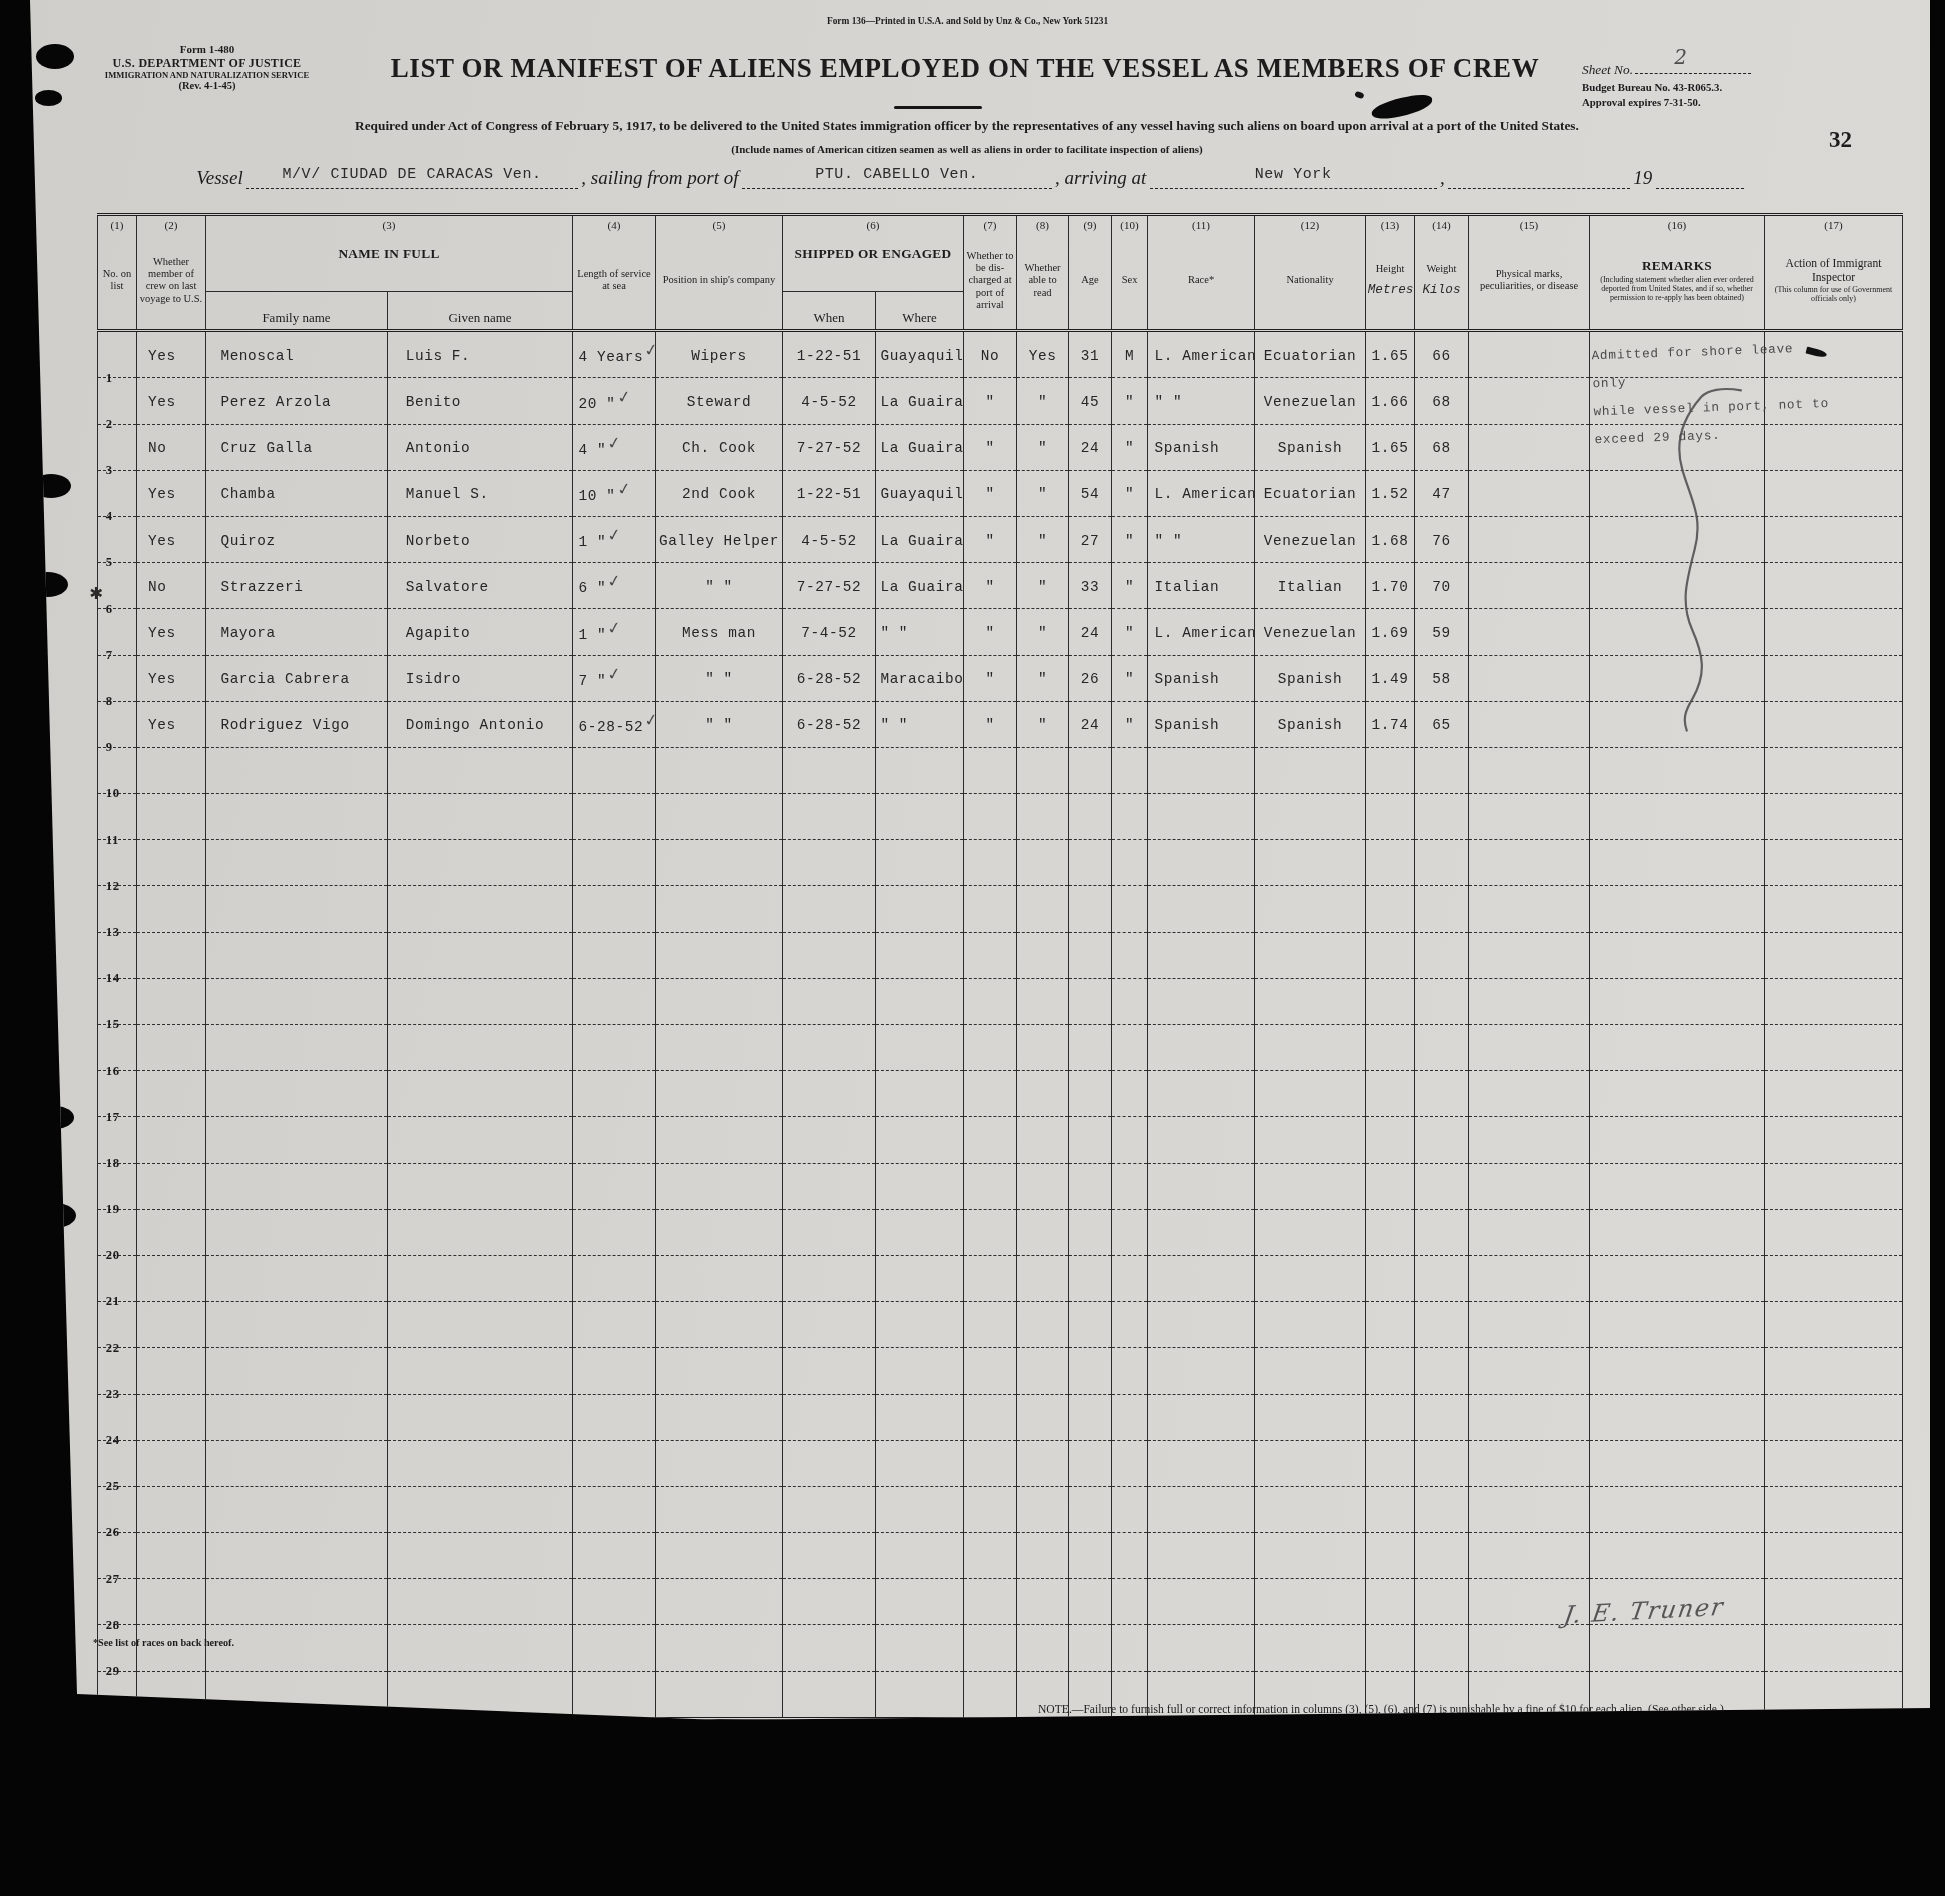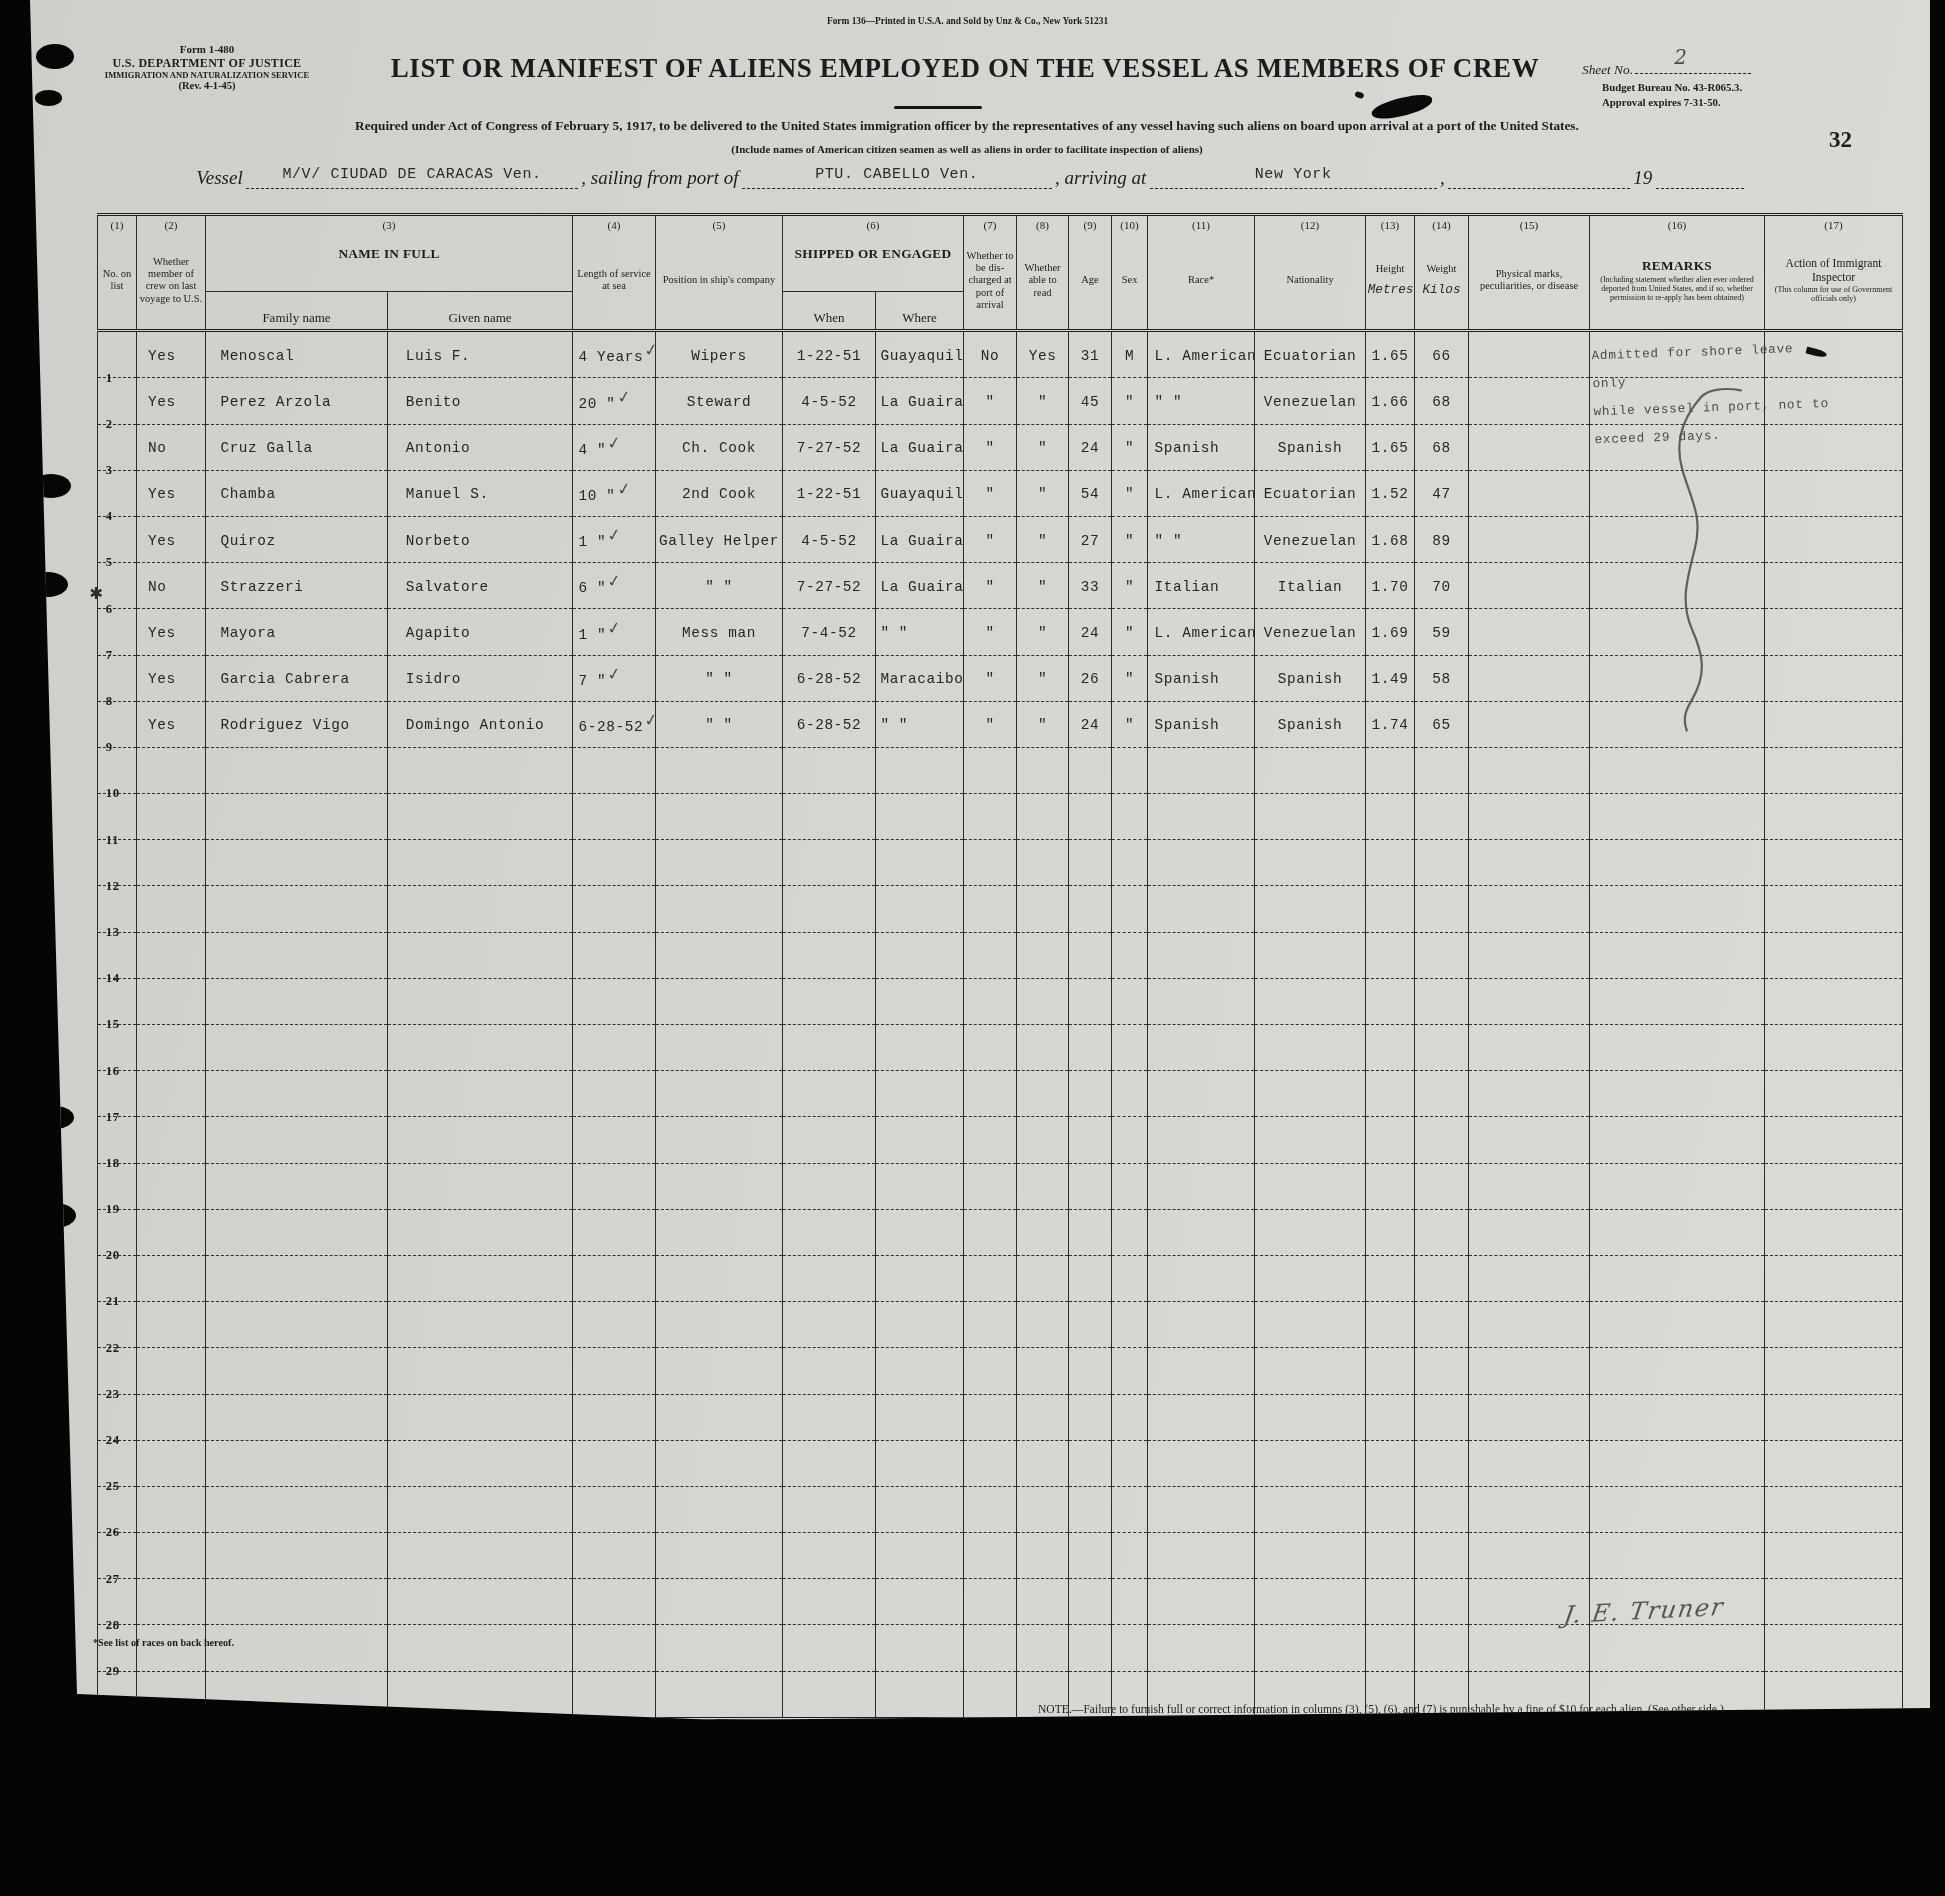--- a/index.html
+++ b/index.html
@@ -16,21 +16,21 @@
   .dept .d4{font-size:10.5px;font-weight:bold;}
   .printer{position:absolute;left:608px;top:15.5px;width:719px;text-align:center;font-size:9.4px;font-weight:bold;}
   .title{position:absolute;left:310px;top:53px;width:1310px;text-align:center;font-size:27px;font-weight:bold;letter-spacing:0.6px;}
   .title-ul{position:absolute;left:894px;top:106px;width:88px;height:3.3px;background:#161616;border-radius:1.7px;}
   .req{position:absolute;left:243px;top:118px;width:1448px;text-align:center;font-size:13.3px;font-weight:bold;}
   .incl{position:absolute;left:602px;top:143px;width:730px;text-align:center;font-size:11px;font-weight:bold;}
   .sheetblk{position:absolute;left:1582px;top:60px;width:287px;line-height:1.5;}
   .sheetblk .sl{font-style:italic;font-size:13.3px;}
   .sheetblk .dots{display:inline-block;width:116px;border-bottom:1.7px dashed #222;height:12px;position:relative;}
   .hand2{position:absolute;left:39px;top:-19px;font-size:20px;color:#4d4d4d;font-style:italic;font-family:"DejaVu Serif",serif;}
-  .sheetblk .bb{font-size:10.8px;font-weight:bold;line-height:1.35;margin-left:20px;}
+  .sheetblk .bb{font-size:10.8px;font-weight:bold;line-height:1.35;}
   .pagenum{position:absolute;left:1829px;top:127px;font-size:23px;font-weight:bold;}
   .inkblob{position:absolute;left:1371px;top:98px;width:62px;height:17.7px;background:#0a0a0a;
     border-radius:58% 42% 62% 48%;transform:rotate(-12deg);}
   .inkdot{position:absolute;left:1355px;top:92px;width:8.8px;height:5.5px;background:#141414;border-radius:50%;transform:rotate(20deg);}
   
   .vesselline{position:absolute;left:193px;top:166px;width:1724px;display:flex;align-items:flex-end;}
   .vlab{font-style:italic;font-size:19px;white-space:nowrap;padding:0 3.3px;}
   .vfield{display:inline-block;border-bottom:1.7px dashed #222;text-align:center;white-space:nowrap;
     font-family:"Liberation Mono","DejaVu Sans Mono",monospace;font-size:15px;color:#2a2a2a;letter-spacing:0.6px;height:22px;}
   .f1{width:332px;} .f2{width:310px;} .f3{width:287px;} .f4{width:182px;} .f5{width:88px;}
@@ -285,21 +285,21 @@
           <td class="c-pos">Galley Helper</td>
           <td class="c-when">4-5-52</td>
           <td class="c-where">La Guaira</td>
           <td class="c-ctr">"</td>
           <td class="c-ctr">"</td>
           <td class="c-ctr">27</td>
           <td class="c-ctr">"</td>
           <td class="c-race">"   "</td>
           <td class="c-nat">Venezuelan</td>
           <td class="c-ctr">1.68</td>
-          <td class="c-ctr">89</td>
+          <td class="c-ctr">76</td>
           <td></td>
           <td></td>
           <td></td>
         </tr>
         <tr>
           <td class="cnumber">
             <span class="rownum">6</span>
             <span class="star">✱</span>
           </td>
           <td class="c-member">No</td>

